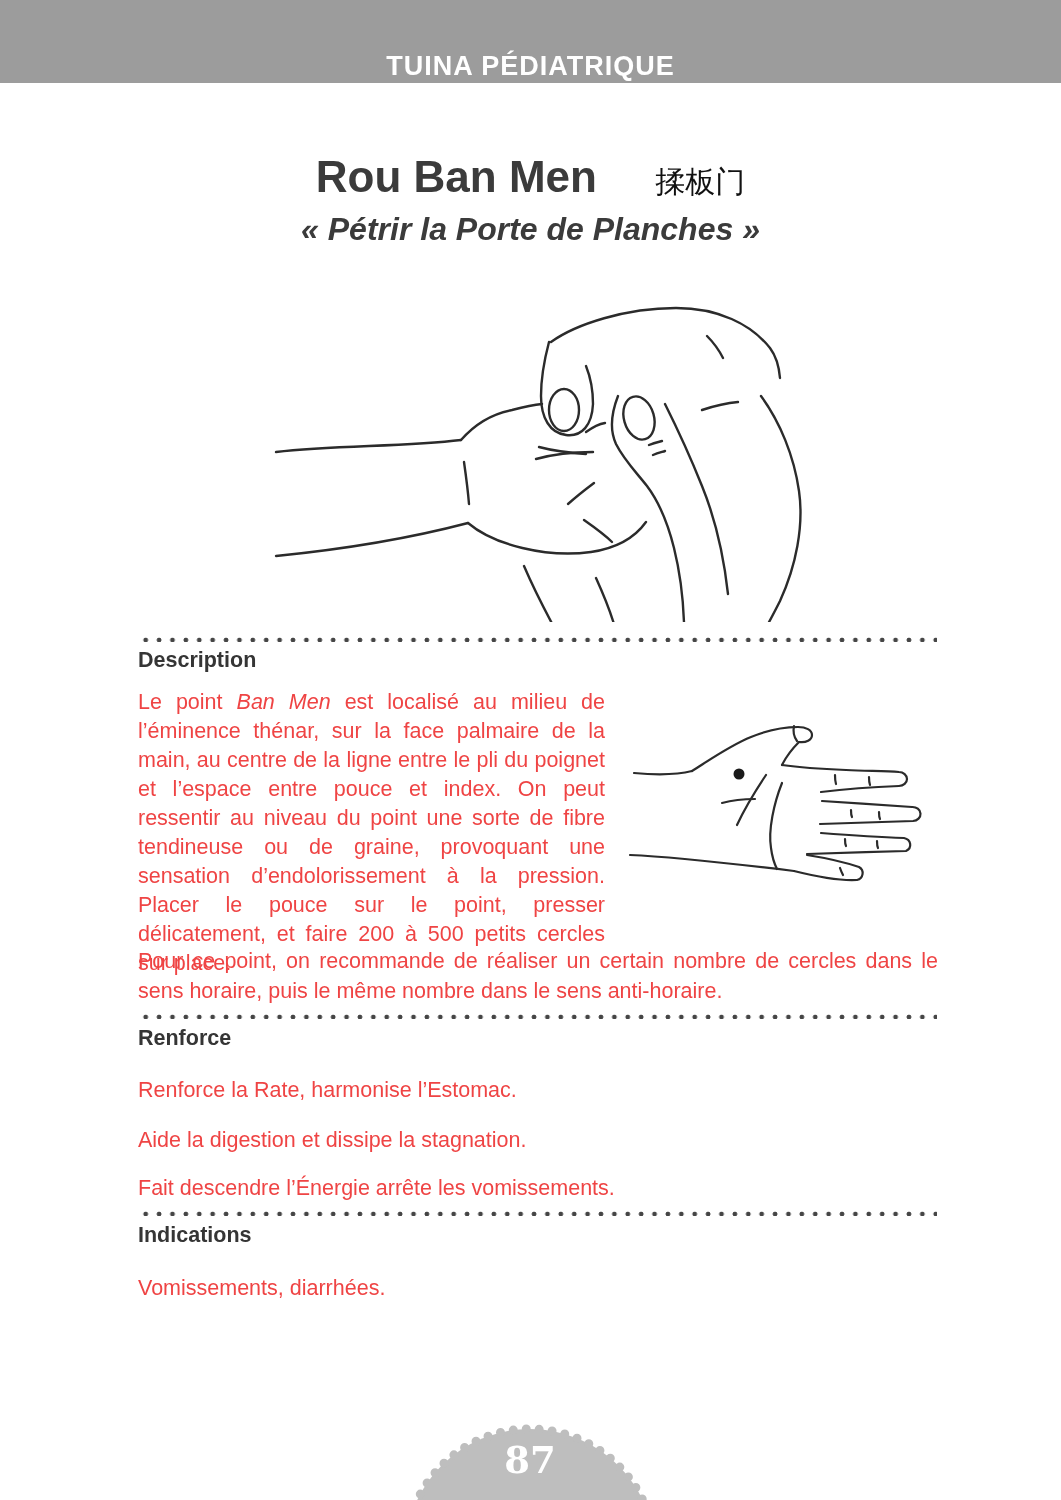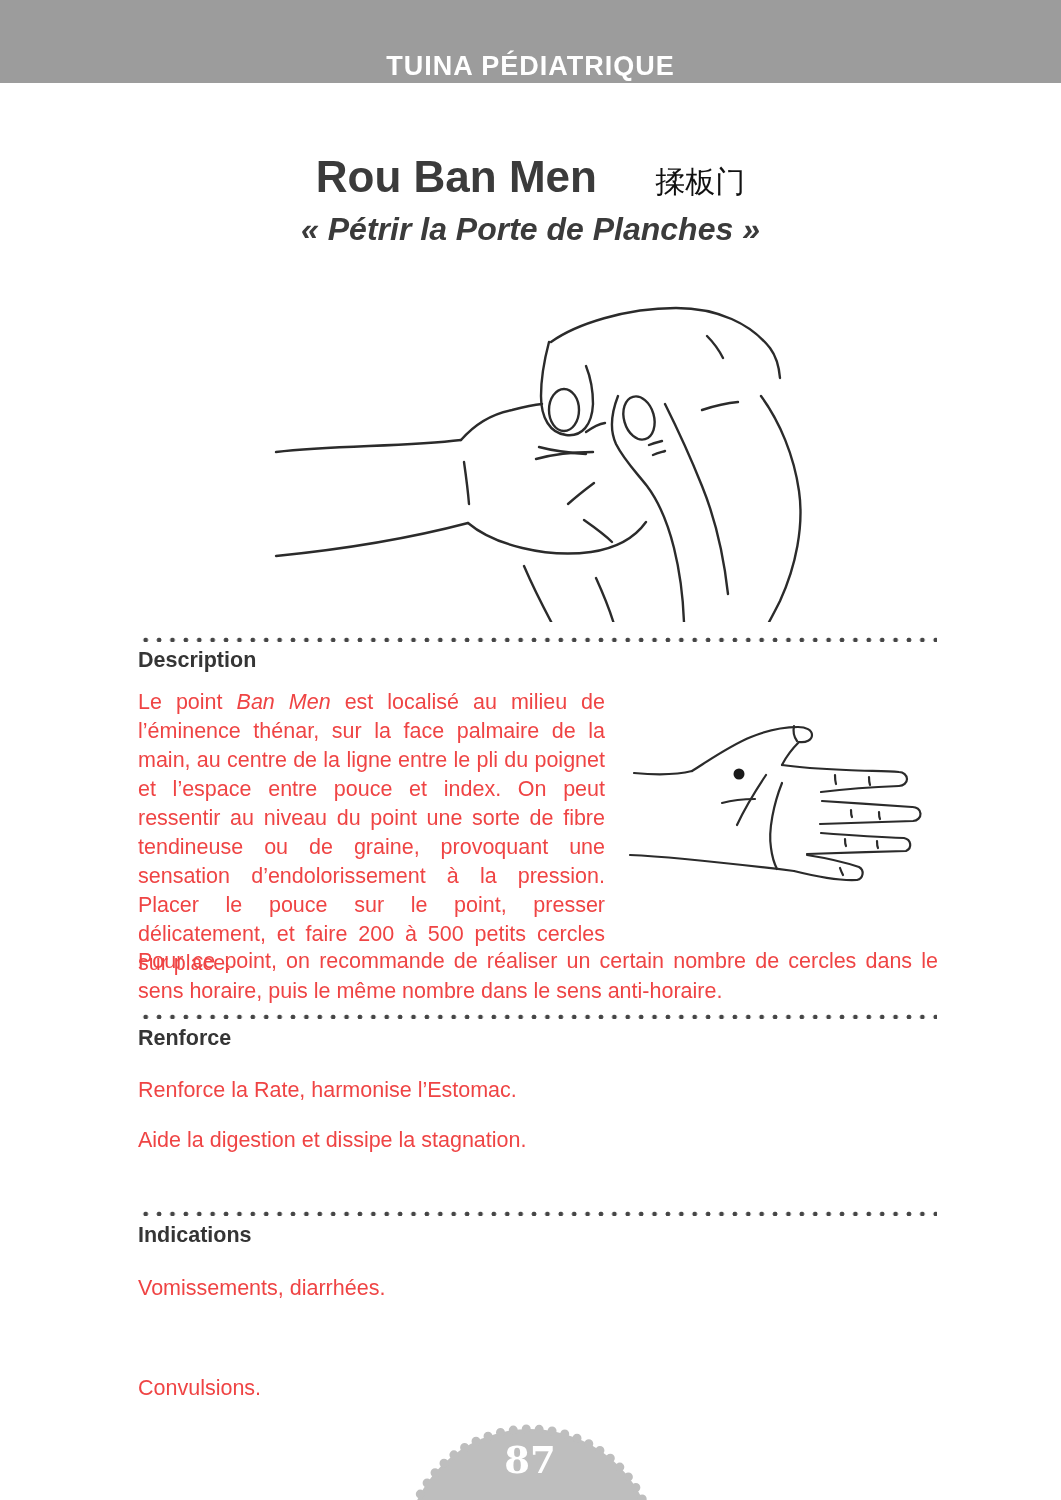--- a/index.html
+++ b/index.html
@@ -222,24 +222,24 @@
     </g>
     <circle cx="123" cy="88" r="5.5" fill="#1a1a1a"></circle>
   </svg>
 
   <p class="body-text note-paragraph">Pour ce point, on recommande de réaliser un certain nombre de cercles dans le sens horaire, puis le même nombre dans le sens anti-horaire.</p>
 
   <div class="dotted" style="top:1013px"></div>
   <div class="section-heading" style="top:1026px">Renforce</div>
   <p class="body-text line-item" style="top:1076px">Renforce la Rate, harmonise l’Estomac.</p>
   <p class="body-text line-item" style="top:1126px">Aide la digestion et dissipe la stagnation.</p>
+  <p class="body-text line-item" style="top:1174px">Fait descendre l’Énergie arrête les vomissements.</p>
 
   <div class="dotted" style="top:1210px"></div>
   <div class="section-heading" style="top:1223px">Indications</div>
   <p class="body-text line-item" style="top:1274px">Vomissements, diarrhées.</p>
-  <p class="body-text line-item" style="top:1374px">Convulsions.</p>
 
   <svg class="badge-svg" viewBox="0 0 300 80" aria-hidden="true">
     <circle cx="150" cy="134" r="125" fill="#bebebe" stroke="#bebebe" stroke-width="9" stroke-linecap="round" stroke-dasharray="0 13"></circle>
   </svg>
   <div class="page-number">87</div>
 
 </div>
 
 </body></html>

